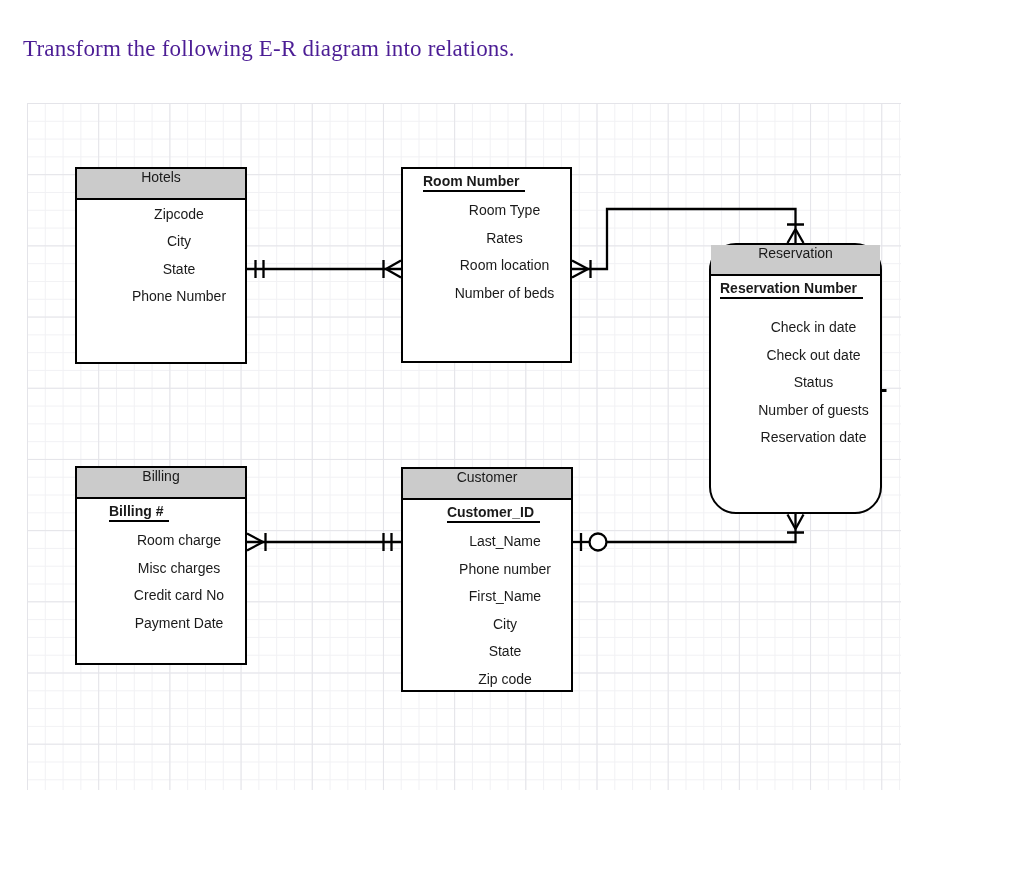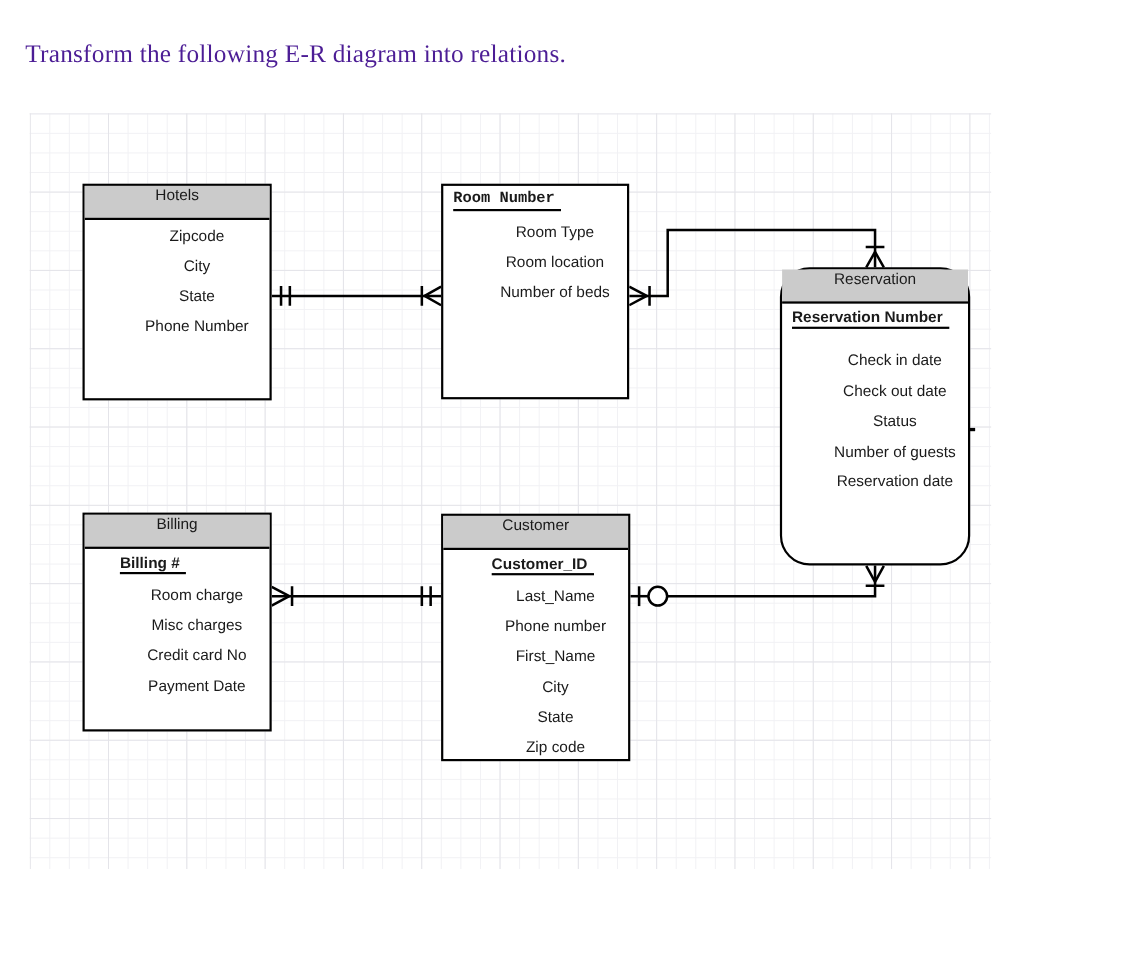--- a/index.html
+++ b/index.html
@@ -61,21 +61,21 @@
   }
   .row.spacer{height:10px;}
   
   .e-hotels      {left:75px;  top:167px; width:172px; height:197px;}
   .e-rooms       {left:401px; top:167px; width:171px; height:196px;}
   .e-reservation {left:709px; top:243px; width:173px; height:271px;border-radius:27px;}
   .e-billing     {left:75px;  top:466px; width:172px; height:199px;}
   .e-customer    {left:401px; top:467px; width:172px; height:225px;}
   .e-hotels .row.pk      {padding-left:32px;}
   .e-billing .row.pk     {padding-left:32px;}
-  .e-rooms .row.pk       {padding-left:9px;font-family:Liberation Mono, monospace;}
+  .e-rooms .row.pk       {padding-left:20px;}
   .e-reservation .row.pk {padding-left:9px;}
   .e-customer .row.pk    {padding-left:13px;justify-content:center;}
 </style>
 </head>
 <body>
 
 <div class="page-title">Transform the following E-R diagram into relations.</div>
 
 <div class="grid-area"></div>
 
@@ -137,20 +137,21 @@
       <div class="row attr">Phone Number</div>
     </div>
 </div>
 
 <div class="entity e-rooms">
   <div class="entity-body">
     <div class="row pk">
         <span class="pk-text">Room Number</span>
       </div>
   <div class="row attr">Room Type</div>
+      <div class="row attr">Rates</div>
       <div class="row attr">Room location</div>
       <div class="row attr">Number of beds</div>
     </div>
 </div>
 
 <div class="entity e-reservation">
   <div class="entity-header">
     <span>Reservation</span>
   </div>
   <div class="entity-body">

